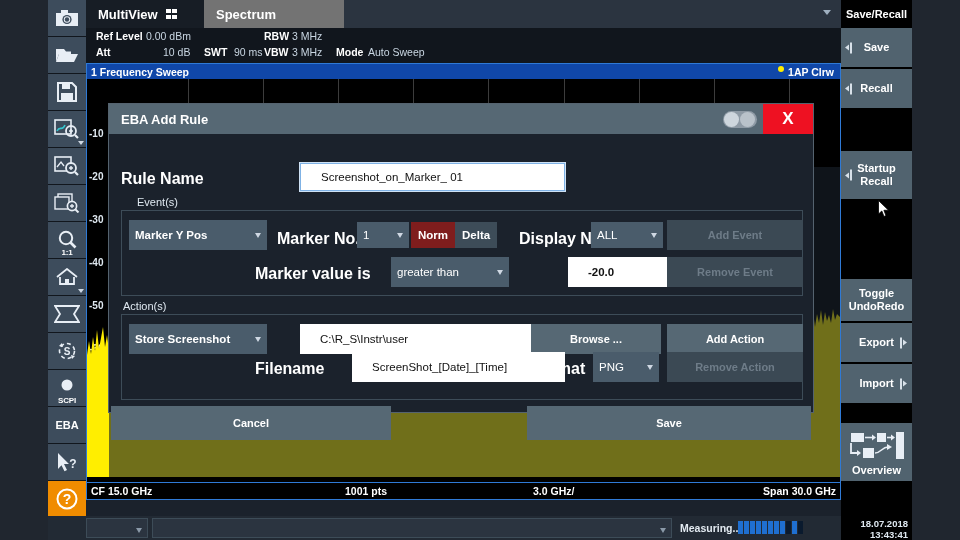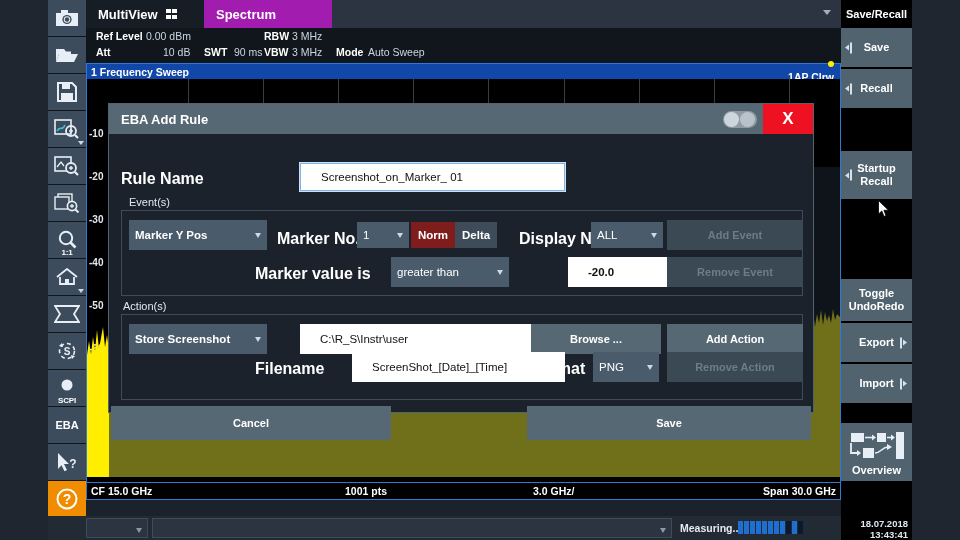--- a/index.html
+++ b/index.html
@@ -33,42 +33,42 @@
     border-left:3px solid transparent;border-right:3px solid transparent;border-top:4px solid #cfd8e3;}
 
   
   .tabbar { position:absolute; left:86px; top:0; width:755px; height:28px; background:#2b3440; }
   .tab {
     position:absolute; top:0; height:28px;
     display:flex; align-items:center; gap:8px; padding:0 12px;
     font-size:13px; font-weight:bold; color:#ffffff;
   }
   .tab.multiview { left:0; width:118px; background:#171d25; }
-  .tab.spectrum  { left:118px; width:128px; background:#a21caf; }
+  .tab.spectrum  { left:118px; width:140px; background:#737373; }
   .tabbar-caret { position:absolute; right:10px; top:10px; width:0;height:0;
     border-left:4px solid transparent;border-right:4px solid transparent;border-top:5px solid #9fb0c0; }
   .grid-icon { display:inline-grid; grid-template-columns:5px 5px; grid-template-rows:4px 4px; gap:1.5px; }
   .grid-icon i { background:#ffffff; display:block; }
 
   
   .meashdr { position:absolute; left:86px; top:28px; width:755px; height:47px; background:#11161d; color:#dfe8f0; }
   .meashdr .row { position:absolute; left:0; height:16px; width:100%; font-size:10.5px; }
   .meashdr .row.r1 { top:2px; }
   .meashdr .row.r2 { top:18px; }
   .meashdr span { position:absolute; white-space:nowrap; }
   .mh-k { font-weight:bold; color:#ffffff; }
   .mh-v { color:#c9d6e2; }
 
   
   .diagram { position:absolute; left:86px; top:63px; width:755px; height:437px;
              border:1px solid #2f7ad6; background:#000; }
   .diagtitle { position:absolute; left:0; top:0; width:100%; height:15px;
                background:#1047a8; color:#ffffff; font-size:10.5px; font-weight:bold;
                display:flex; align-items:center; padding:0 4px; }
-  .diagtitle .tracelbl { position:absolute; right:6px; display:flex; align-items:flex-end; gap:4px;flex-direction:column; }
+  .diagtitle .tracelbl { position:absolute; right:6px; display:flex; align-items:flex-start; gap:4px; }
   .dot-yellow { width:6px;height:6px;border-radius:50%;background:#ffee00;display:inline-block; }
 
   .plotarea { position:absolute; left:0; top:15px; width:753px; height:420px; background:#000; overflow:hidden; }
   .gridv { position:absolute; top:0; bottom:22px; width:1px; background:#3c3c3c; }
   .ylabel { position:absolute; left:2px; font-size:10px; color:#dfe8f0; font-weight:bold; }
   .trace-svg { position:absolute; left:0; top:0; }
 
   
   .axisbar { position:absolute; left:0; bottom:0; width:100%; height:17px; background:#000;
              border-top:1px solid #2f7ad6; color:#ffffff; font-size:10.5px; font-weight:bold; }
@@ -344,21 +344,21 @@
           <i class="b"></i>
         </span>
       <span class="dlg-close">X</span>
     </div>
 
     <div class="dlg-body">
 
       <span class="lbl" style="left:12px; top:36px;">Rule Name</span>
       <div class="txtfield focus" style="left:150px; top:29px; width:265px; height:28px;">Screenshot_on_Marker_ 01</div>
 
-      <span class="grouplabel" style="left:20px; top:62px;">Event(s)</span>
+      <span class="grouplabel" style="left:28px; top:62px;">Event(s)</span>
       <div class="groupbox" style="left:12px; top:76px; width:682px; height:86px;"></div>
 
       <div class="combo" style="left:20px; top:86px; width:138px; height:30px;">
         <span>Marker Y Pos</span>
         <span class="caret"></span>
       </div>
 
       <span class="lbl" style="left:168px; top:96px;">Marker No.</span>
       <div class="combo plain" style="left:248px; top:88px; width:52px; height:26px;">
         <span>1</span>

